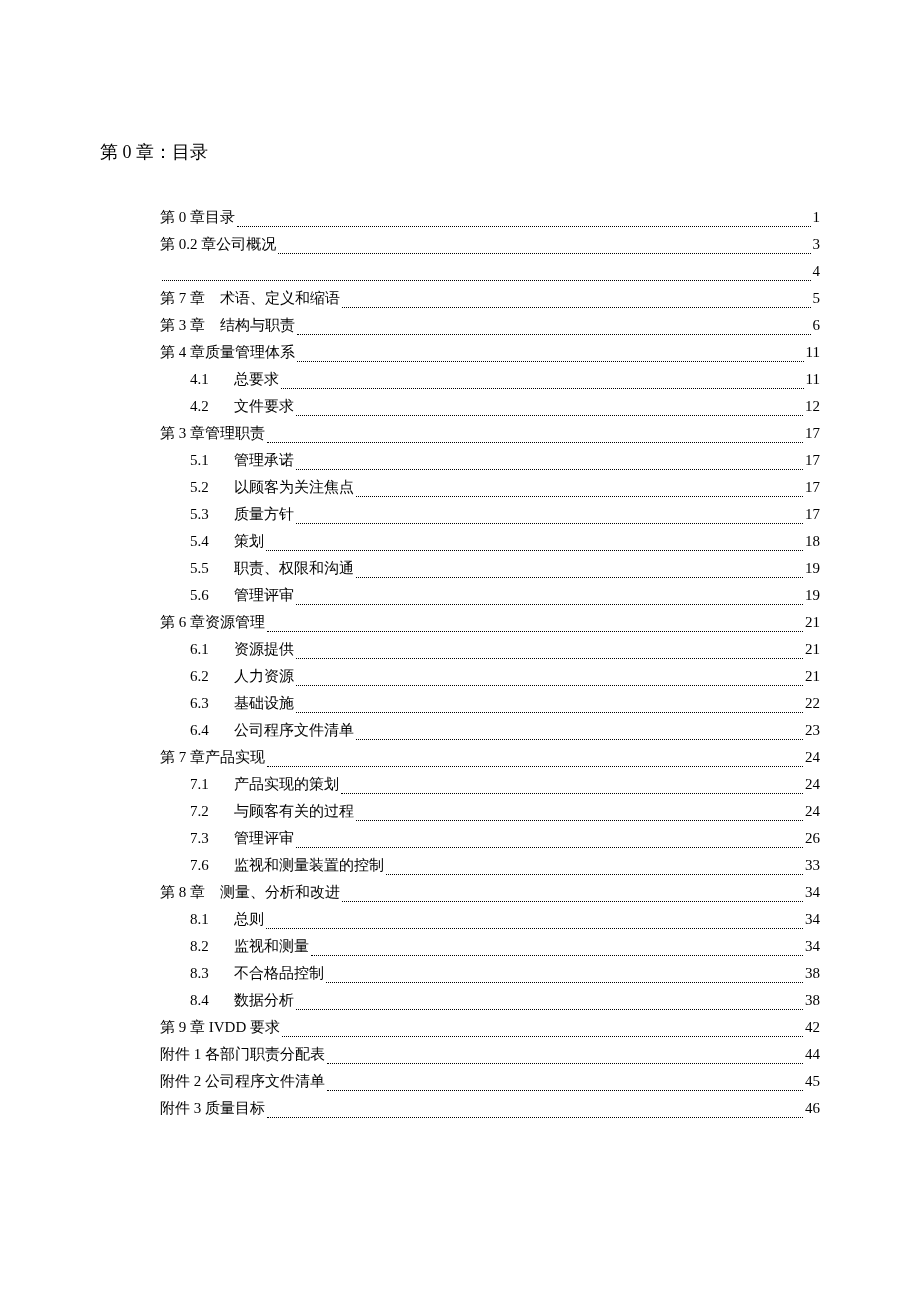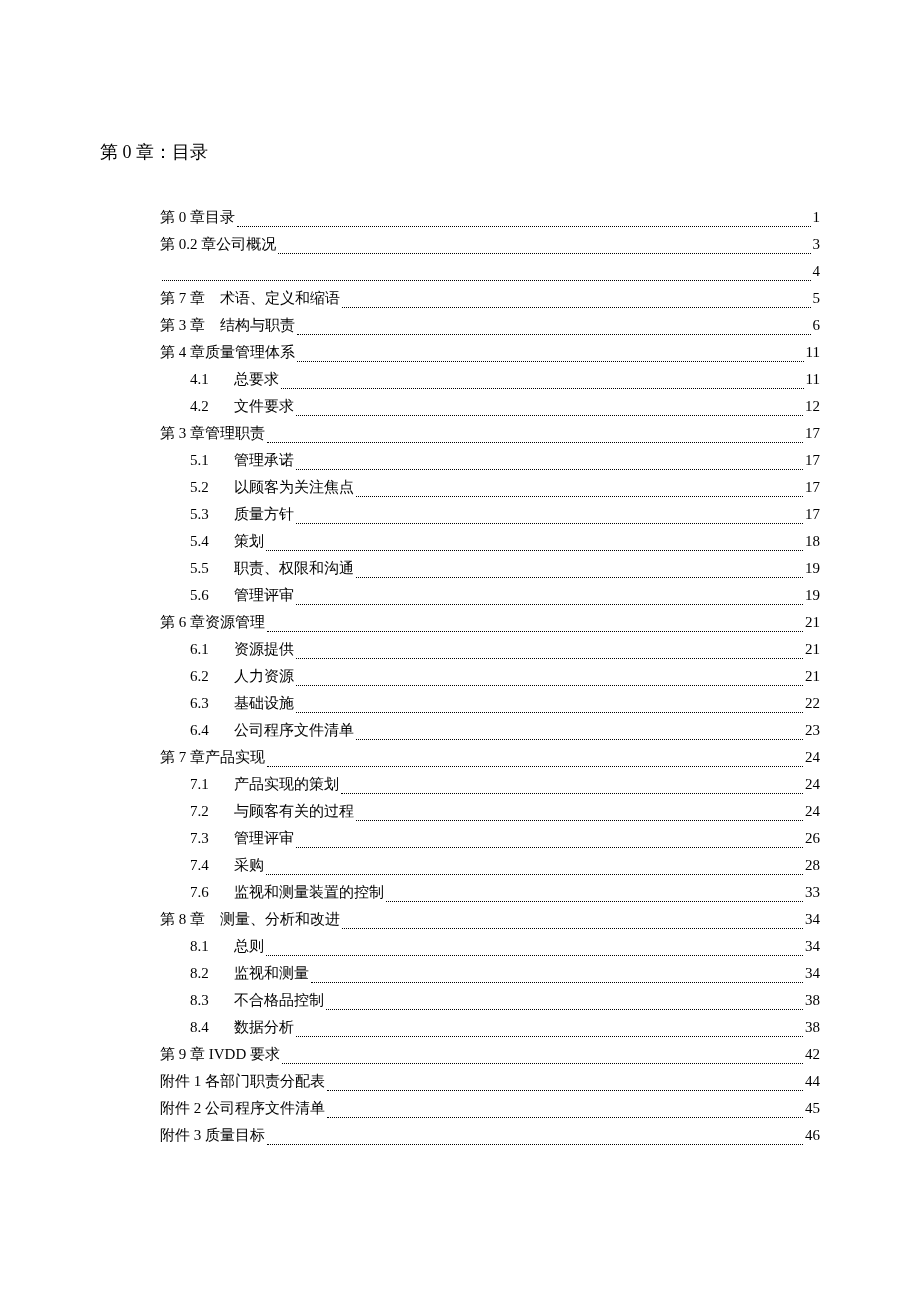--- a/index.html
+++ b/index.html
@@ -180,26 +180,20 @@
         <span class="toc-dots"></span>
         <span class="toc-page">24</span>
       </div>
       <div class="toc-row sub">
         <span class="toc-num">7.3</span>
         <span class="toc-label">管理评审</span>
         <span class="toc-dots"></span>
         <span class="toc-page">26</span>
       </div>
       <div class="toc-row sub">
-        <span class="toc-num">7.4</span>
-        <span class="toc-label">采购</span>
-        <span class="toc-dots"></span>
-        <span class="toc-page">28</span>
-      </div>
-      <div class="toc-row sub">
         <span class="toc-num">7.6</span>
         <span class="toc-label">监视和测量装置的控制</span>
         <span class="toc-dots"></span>
         <span class="toc-page">33</span>
       </div>
       <div class="toc-row">
         <span class="toc-label">第 8 章　测量、分析和改进</span>
         <span class="toc-dots"></span>
         <span class="toc-page">34</span>
       </div>

